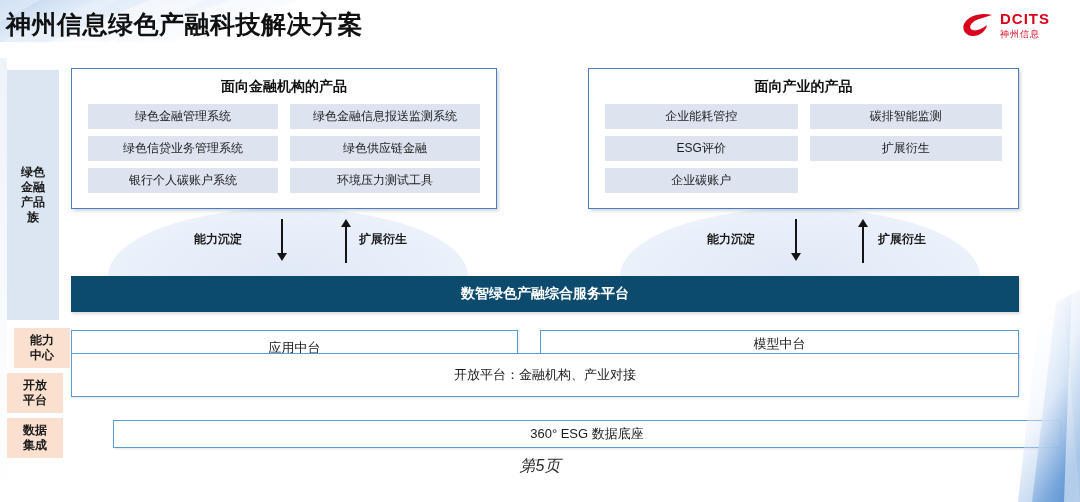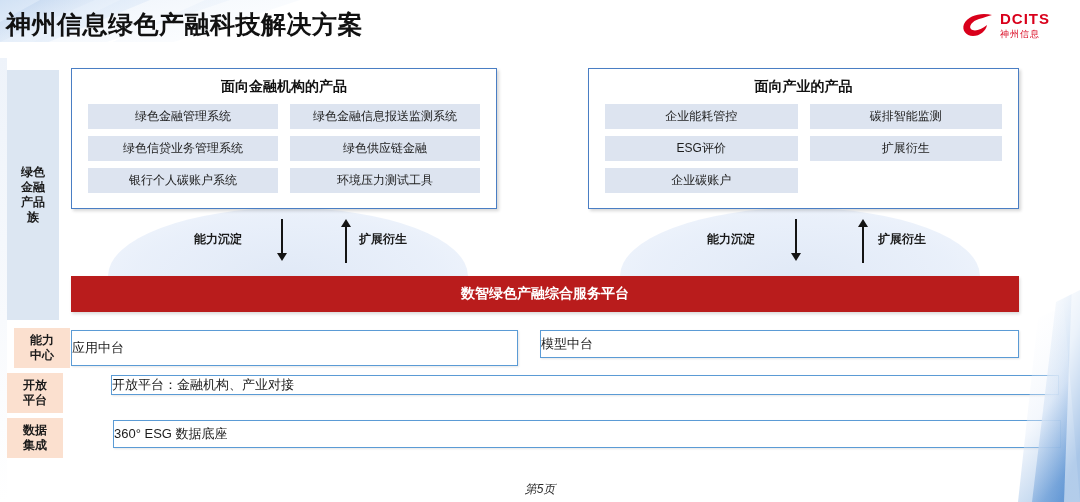--- a/index.html
+++ b/index.html
@@ -124,44 +124,44 @@
   #arr-l-up   { left: 340px; top: 219px; }
 
   #cap-r1 { left: 707px; top: 231px; }
   #cap-r2 { left: 878px; top: 231px; }
   #arr-r-down { left: 790px; top: 219px; }
   #arr-r-up   { left: 857px; top: 219px; }
 
   
   #platform-bar {
     position: absolute; left: 71px; top: 276px; width: 948px; height: 36px;
-    background: #b91c1c;
+    background: #0c4a6e;
     display: flex; align-items: center; justify-content: center;
     font-size: 14px; font-weight: bold; color: #ffffff;
     box-shadow: 1px 2px 3px rgba(0,0,0,.15);
   }
 
   
   .row-box {
     position: absolute;
     background: #ffffff;
     border: 1.8px solid #5b9bd5;
-    display: flex; align-items: center; 
+    display: flex; align-items: center; justify-content: center;
     font-size: 13px; color: #1c1c1c;
     box-shadow: 1px 1px 2px rgba(0,0,0,.10);
   }
   #box-app   { left: 71px;  top: 330px; width: 447px; height: 36px; }
   #box-model { left: 540px; top: 330px; width: 479px; height: 28px; }
-  #box-open  { left: 71px;  top: 375px; width: 948px; height: 20px; margin-left: 40px; }
+  #box-open  { left: 71px;  top: 353px; width: 948px; height: 44px; }
   #box-data  { left: 71px;  top: 420px; width: 948px; height: 28px; margin-left: 42px; }
 
   
   #footer {
-    position: absolute; left: 0; top: 481px; width: 1080px;
-    text-align: center; font-size: 12px; font-style: italic; color: #2b2b2b;
+    position: absolute; left: 0; top: 456px; width: 1080px;
+    text-align: center; font-size: 16px; font-style: italic; color: #2b2b2b;
   }
 
   
   #ribbon { position: absolute; right: 0; bottom: 0; width: 120px; height: 230px; }
 </style>
 </head>
 <body>
 
 <div id="slide">
 

